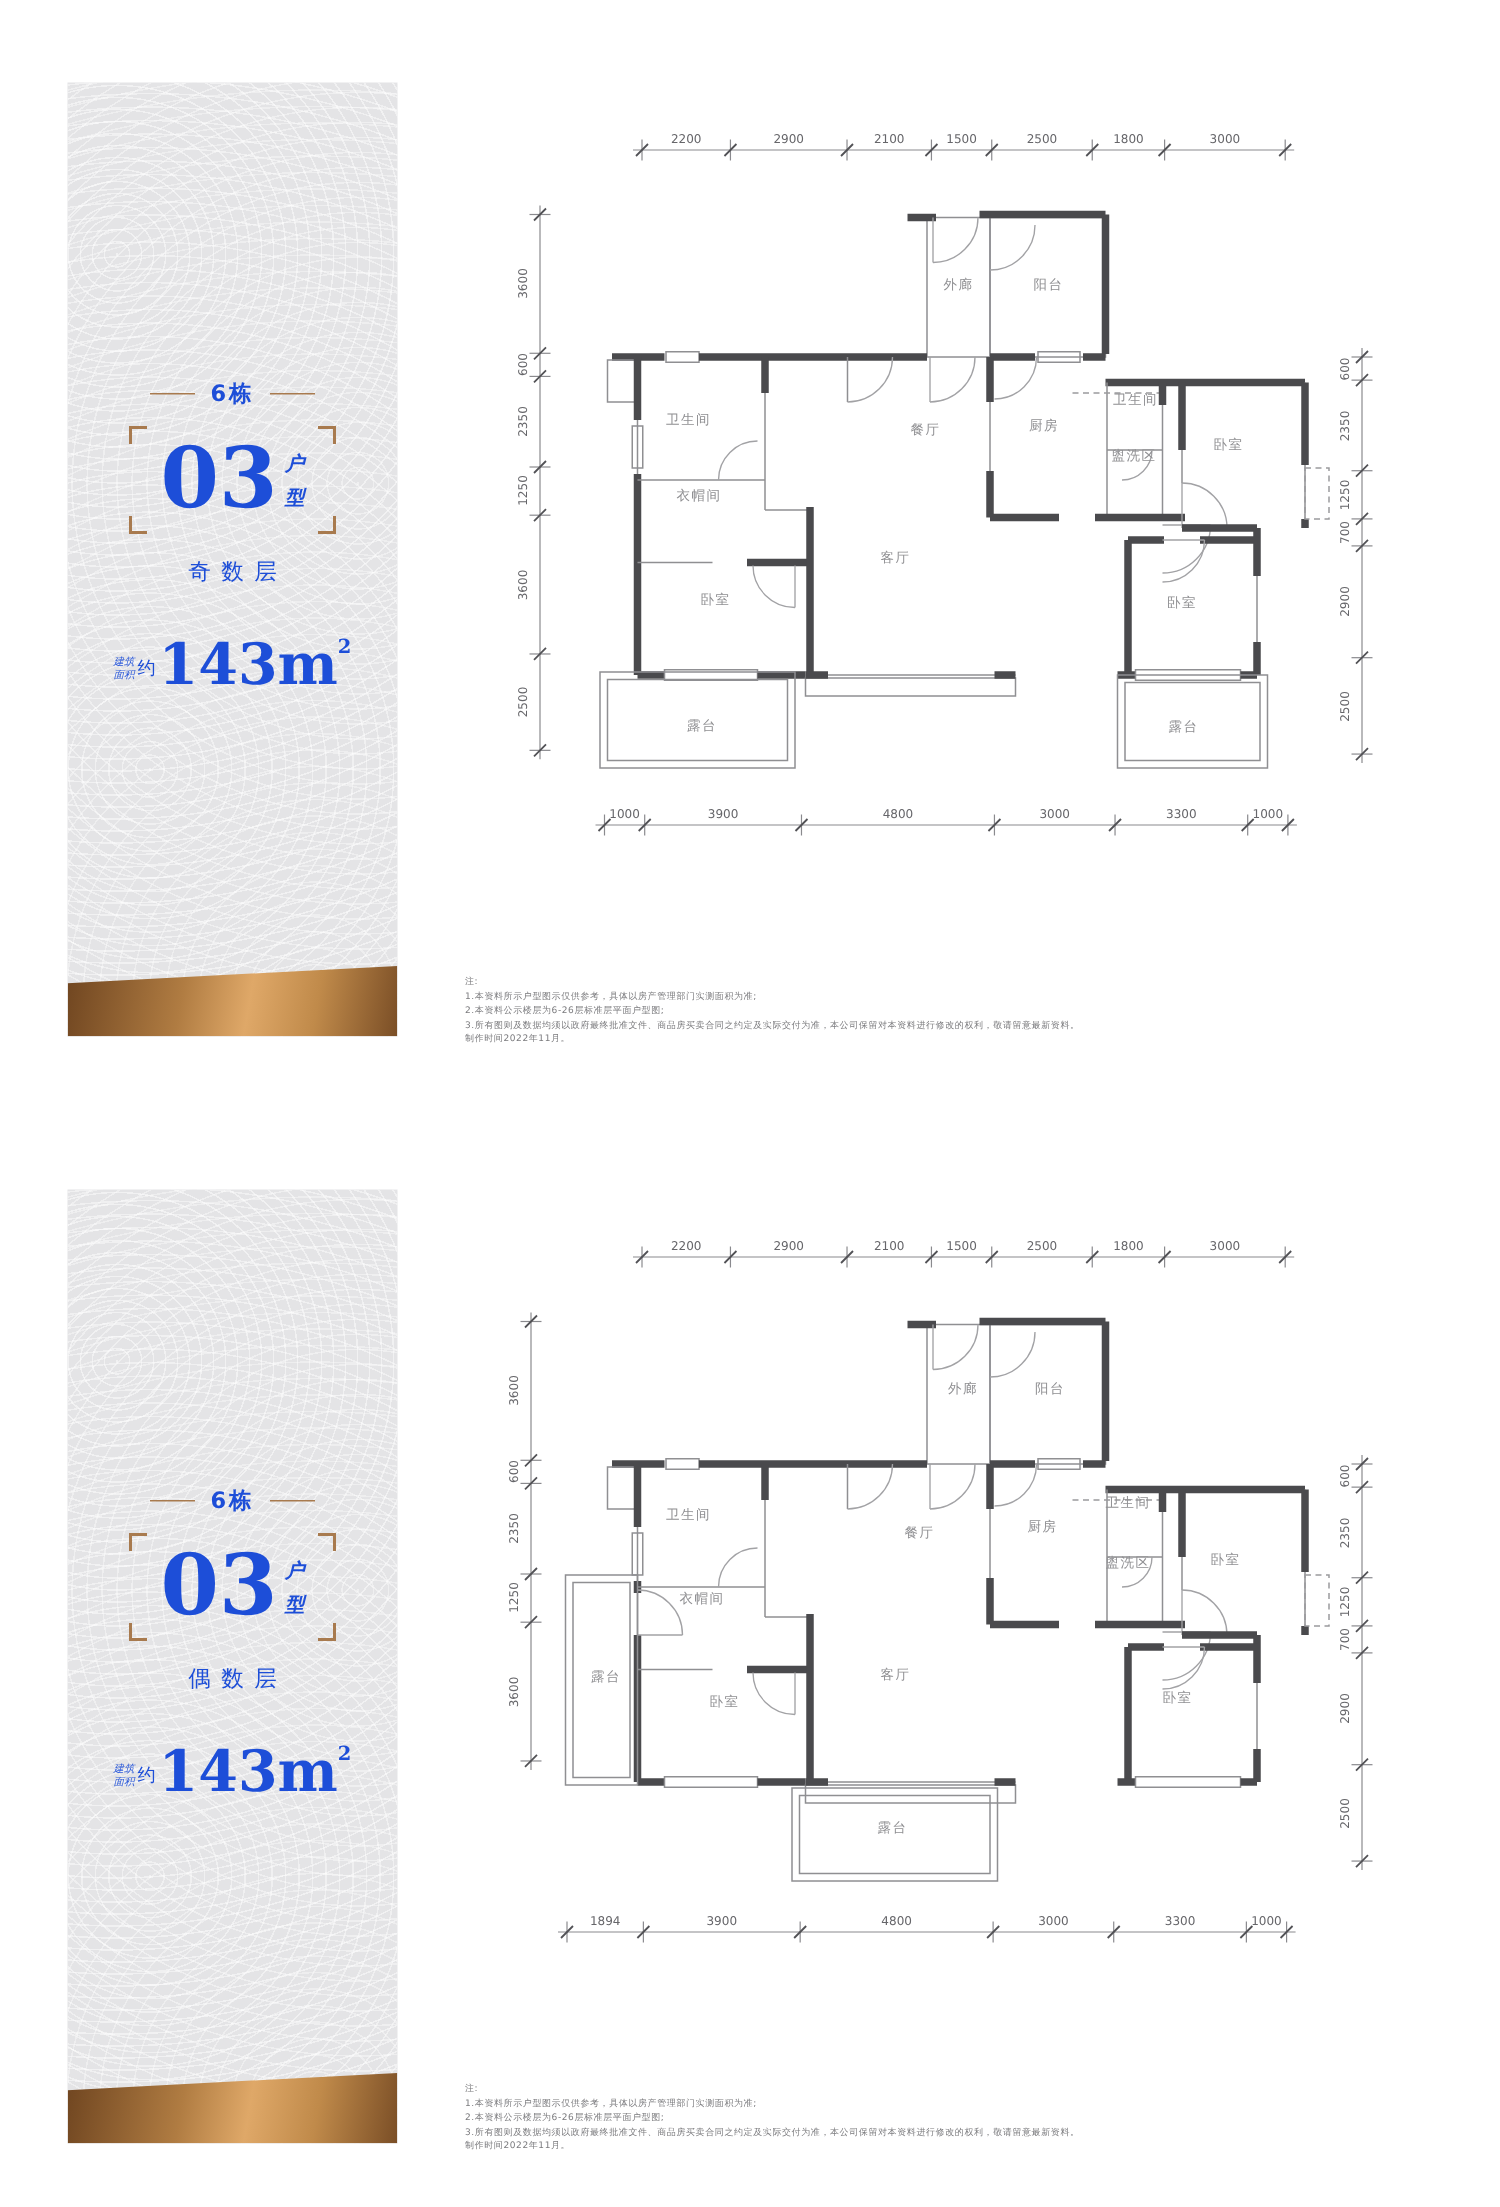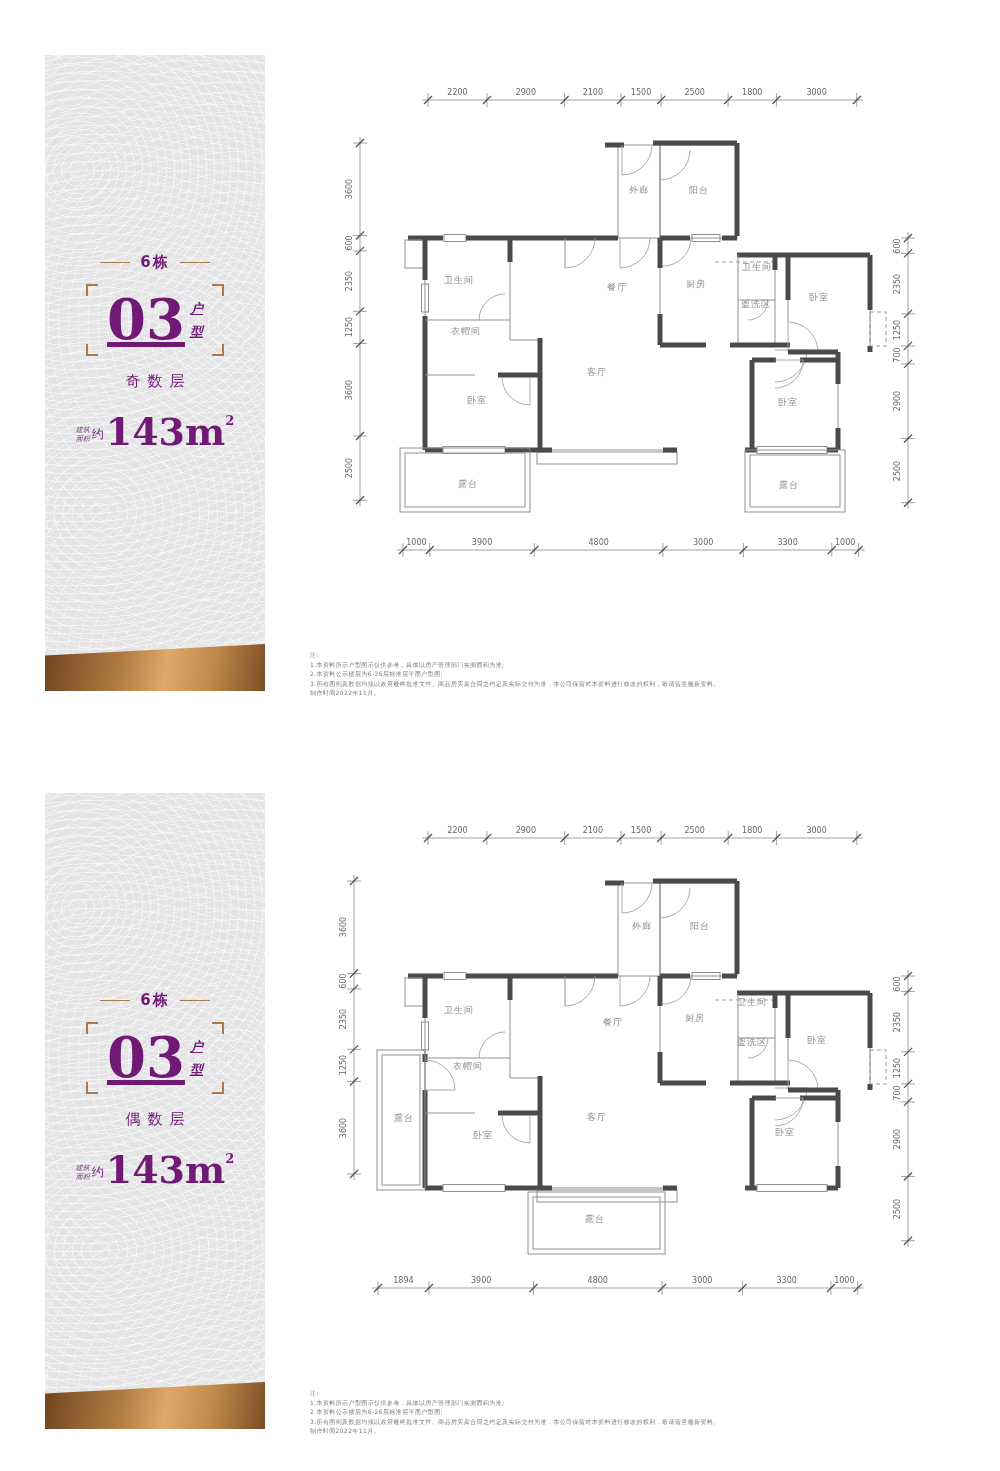--- a/index.html
+++ b/index.html
@@ -9,34 +9,34 @@
   }
   
   .panel{position:absolute;width:220px;height:636px;background:#e4e4e6;overflow:hidden;}
   #panel-0{left:45px;top:55px;}
   #panel-1{left:45px;top:793px;}
   .panel-texture{position:absolute;inset:0;opacity:.9;background:
     repeating-radial-gradient(circle at 15% 18%, rgba(255,255,255,.55) 0 1px, transparent 1px 8px),
     repeating-radial-gradient(circle at 88% 42%, rgba(255,255,255,.45) 0 1px, transparent 1px 10px),
     repeating-radial-gradient(circle at 25% 72%, rgba(255,255,255,.5) 0 1px, transparent 1px 9px),
     repeating-radial-gradient(circle at 75% 96%, rgba(255,255,255,.4) 0 1px, transparent 1px 11px);}
-  .panel-content{position:absolute;left:0;right:0;top:198px;display:flex;flex-direction:column;align-items:center;color:#701a75;}
+  .panel-content{position:absolute;left:0;right:0;top:198px;display:flex;flex-direction:column;align-items:center;color:#1d4ed8;}
   .building-row{display:flex;align-items:center;gap:10px;font-size:15px;letter-spacing:2px;font-weight:bold;}
   .rule{width:30px;height:1px;background:#a87a4e;}
-  .unit-row{display:flex;align-items:stretch;margin-top:12px;height:72px;text-decoration:underline;}
+  .unit-row{display:flex;align-items:stretch;margin-top:12px;height:72px;}
   .bk{width:12px;position:relative;}
   .bk::before,.bk::after{content:"";position:absolute;width:10px;height:10px;}
   .bk-l::before{left:0;top:0;border-left:2px solid #a87a4e;border-top:2px solid #a87a4e;}
   .bk-l::after{left:0;bottom:0;border-left:2px solid #a87a4e;border-bottom:2px solid #a87a4e;}
   .bk-r::before{right:0;top:0;border-right:2px solid #a87a4e;border-top:2px solid #a87a4e;}
   .bk-r::after{right:0;bottom:0;border-right:2px solid #a87a4e;border-bottom:2px solid #a87a4e;}
   .unit-num{font-family:"DejaVu Serif","Liberation Serif",serif;font-size:56px;line-height:70px;padding:0 5px 0 9px;font-weight:bold;}
   .unit-side{display:flex;flex-direction:column;justify-content:center;gap:5px;font-size:13px;padding-right:9px;font-weight:bold;}
   .floor-type{margin-top:16px;font-size:15px;letter-spacing:7px;text-indent:7px;}
-  .area-row{margin-top:25px;display:flex;align-items:flex-end;}
+  .area-row{margin-top:36px;display:flex;align-items:flex-end;}
   .area-small{display:flex;flex-direction:column;font-size:7px;line-height:1.25;opacity:.9;margin:0 2px 5px 0;}
   .area-approx{font-size:12px;margin:0 2px 5px 0;}
   .area-value{font-family:"DejaVu Serif","Liberation Serif",serif;font-size:38px;line-height:.85;font-weight:bold;}
   .area-sup{font-family:"DejaVu Serif","Liberation Serif",serif;font-size:13px;position:relative;top:-20px;font-weight:bold;}
   .gold-band{position:absolute;left:0;bottom:0;width:100%;height:48px;
     background:linear-gradient(100deg,#6f4520 0%,#b07c42 35%,#dfa868 55%,#c08a4a 75%,#7a4e26 100%);
     clip-path:polygon(0 26%,100% 2%,100% 100%,0 100%);}
   
   #plan-svg{position:absolute;left:0;top:0;}
   .w-thin{stroke:#8f8f92;stroke-width:1;fill:none;}

